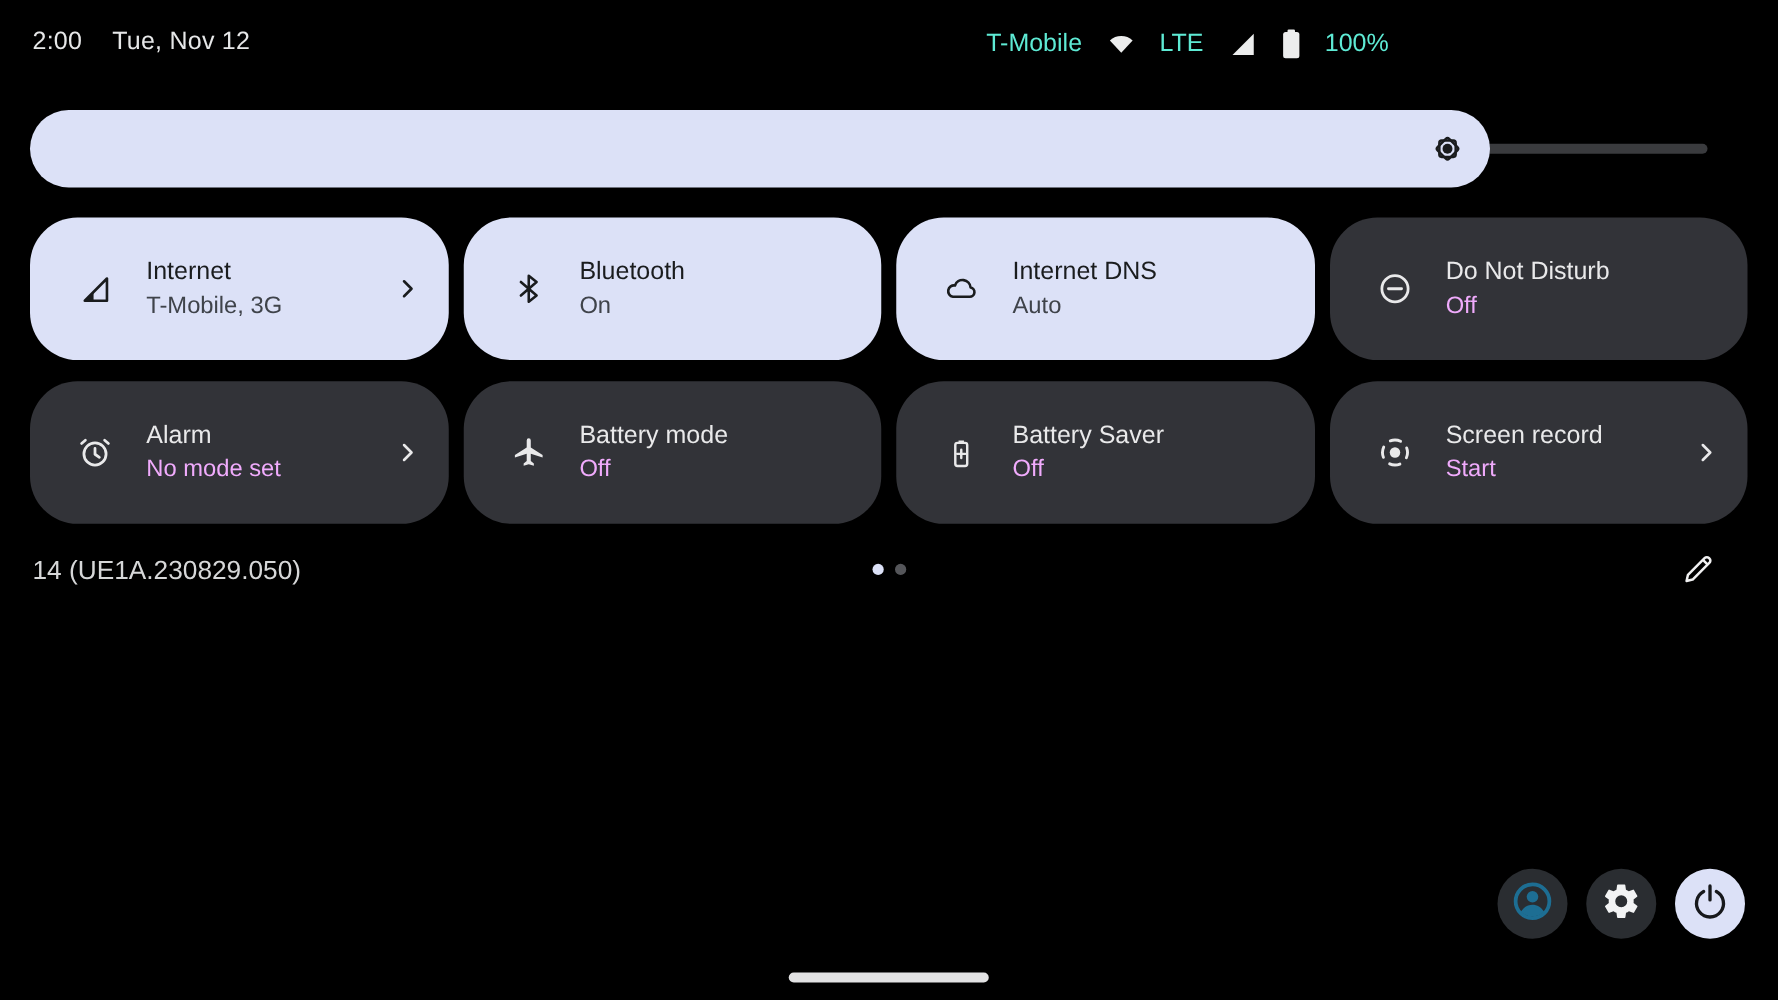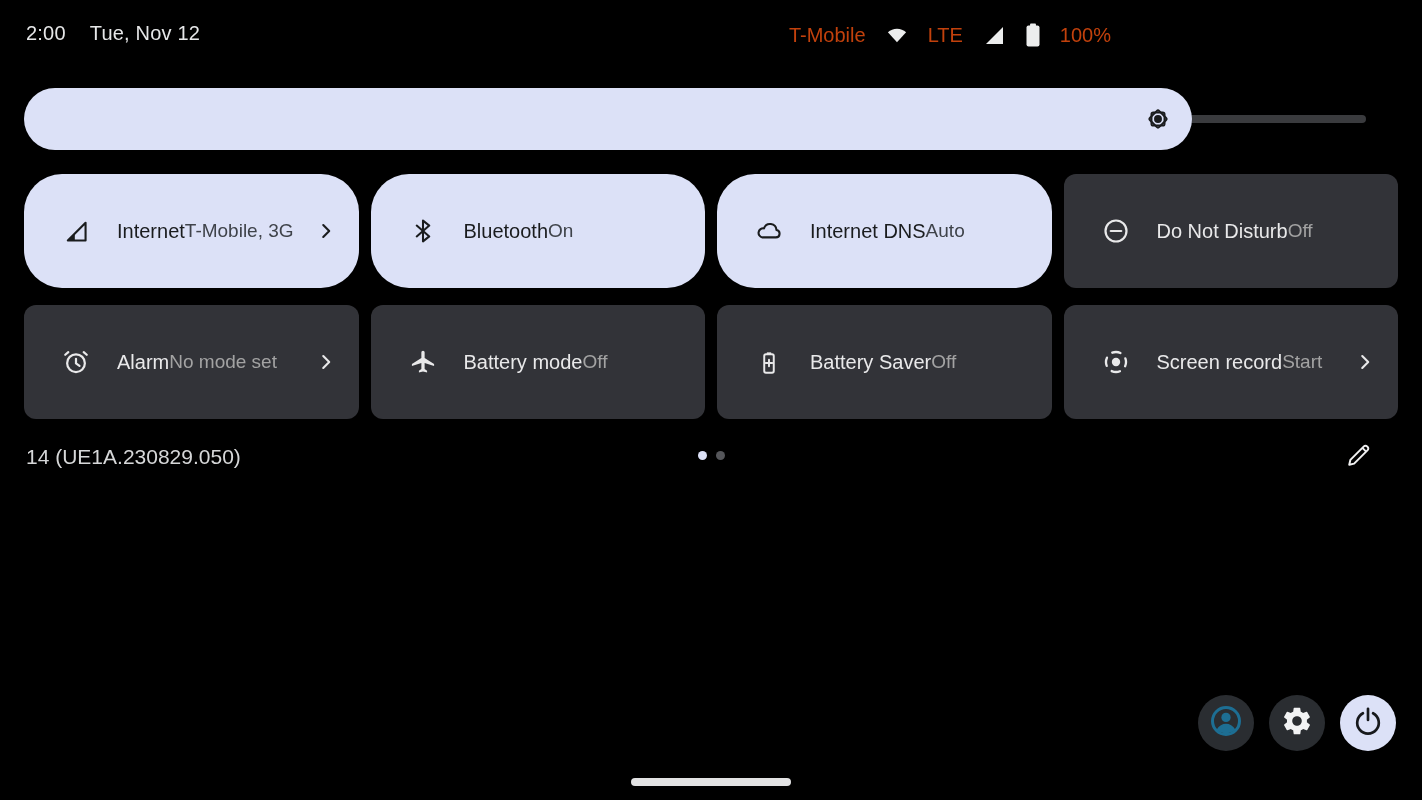--- a/index.html
+++ b/index.html
@@ -4,42 +4,42 @@
 <style>
   html,body{margin:0;padding:0;background:#000;width:1422px;height:800px;overflow:hidden;
     font-family:"Liberation Sans","DejaVu Sans",sans-serif;-webkit-font-smoothing:antialiased;}
   .screen{position:absolute;inset:0;width:1422px;height:800px;background:#000;}
 
   
   .statusbar{position:absolute;left:0;top:0;width:1137px;height:72px;display:flex;align-items:center;}
   .sb-left{position:absolute;left:26px;top:22px;display:flex;align-items:baseline;gap:24px;
     color:#e6e7e8;font-size:20px;font-weight:500;letter-spacing:.2px;}
   .sb-right{position:absolute;right:26px;top:22px;display:flex;align-items:center;gap:19px;
-    color:#c2410c;font-size:20px;font-weight:500;}
+    color:#5eead4;font-size:20px;font-weight:500;}
   .sb-icon{display:inline-flex;align-items:center;}
 
   
   .slider-row{position:absolute;left:24px;top:88px;width:1342px;height:62px;}
   .slider-track{position:absolute;left:0;top:27px;width:1342px;height:8px;background:#3a3b3e;border-radius:4px;}
   .slider-fill{position:absolute;left:0;top:0;height:62px;background:#dce1f7;border-radius:31px;}
   .slider-icon{position:absolute;top:17px;right:20px;width:28px;height:28px;}
 
   
   .tiles{position:absolute;left:24px;top:174px;width:1374px;
     display:grid;grid-template-columns:repeat(4,1fr);column-gap:12px;row-gap:17px;}
   .tile{height:114px;border-radius:38px;display:flex;align-items:center;padding:0 22px 0 38px;
     box-sizing:border-box;cursor:pointer;}
   .tile.active{background:#dce1f7;color:#1a1c1e;}
-  .tile.inactive{background:#323338;color:#e9e9ea;border-radius:12px;}
+  .tile.inactive{background:#323338;color:#e9e9ea;}
   .tile-icon{width:28px;height:28px;flex:0 0 28px;display:flex;align-items:center;justify-content:center;}
-  .tile-text{display:flex;flex-direction:row;margin-left:27px;line-height:28px;min-width:0;flex:1;}
+  .tile-text{display:flex;flex-direction:column;margin-left:27px;line-height:28px;min-width:0;flex:1;}
   .tile-title{font-size:20px;font-weight:500;white-space:nowrap;}
   .tile-subtitle{font-size:19px;font-weight:400;white-space:nowrap;}
   .tile.active .tile-subtitle{color:#3f434a;}
-  .tile.inactive .tile-subtitle{color:#a3a3a3;}
+  .tile.inactive .tile-subtitle{color:#f0abfc;}
   .tile-chevron{width:22px;height:22px;margin-left:8px;flex:0 0 22px;}
   .tile .stroke{stroke:currentColor;}
   .tile .fillc{fill:currentColor;}
 
   
   .build{position:absolute;left:26px;top:445px;color:#d6d7d8;font-size:21px;}
   .dots{position:absolute;left:0;top:451px;width:1422px;display:flex;justify-content:center;gap:9px;}
   .dot{width:9px;height:9px;border-radius:50%;}
   .dot.on{background:#dce1f7;}
   .dot.off{background:#55565a;}

